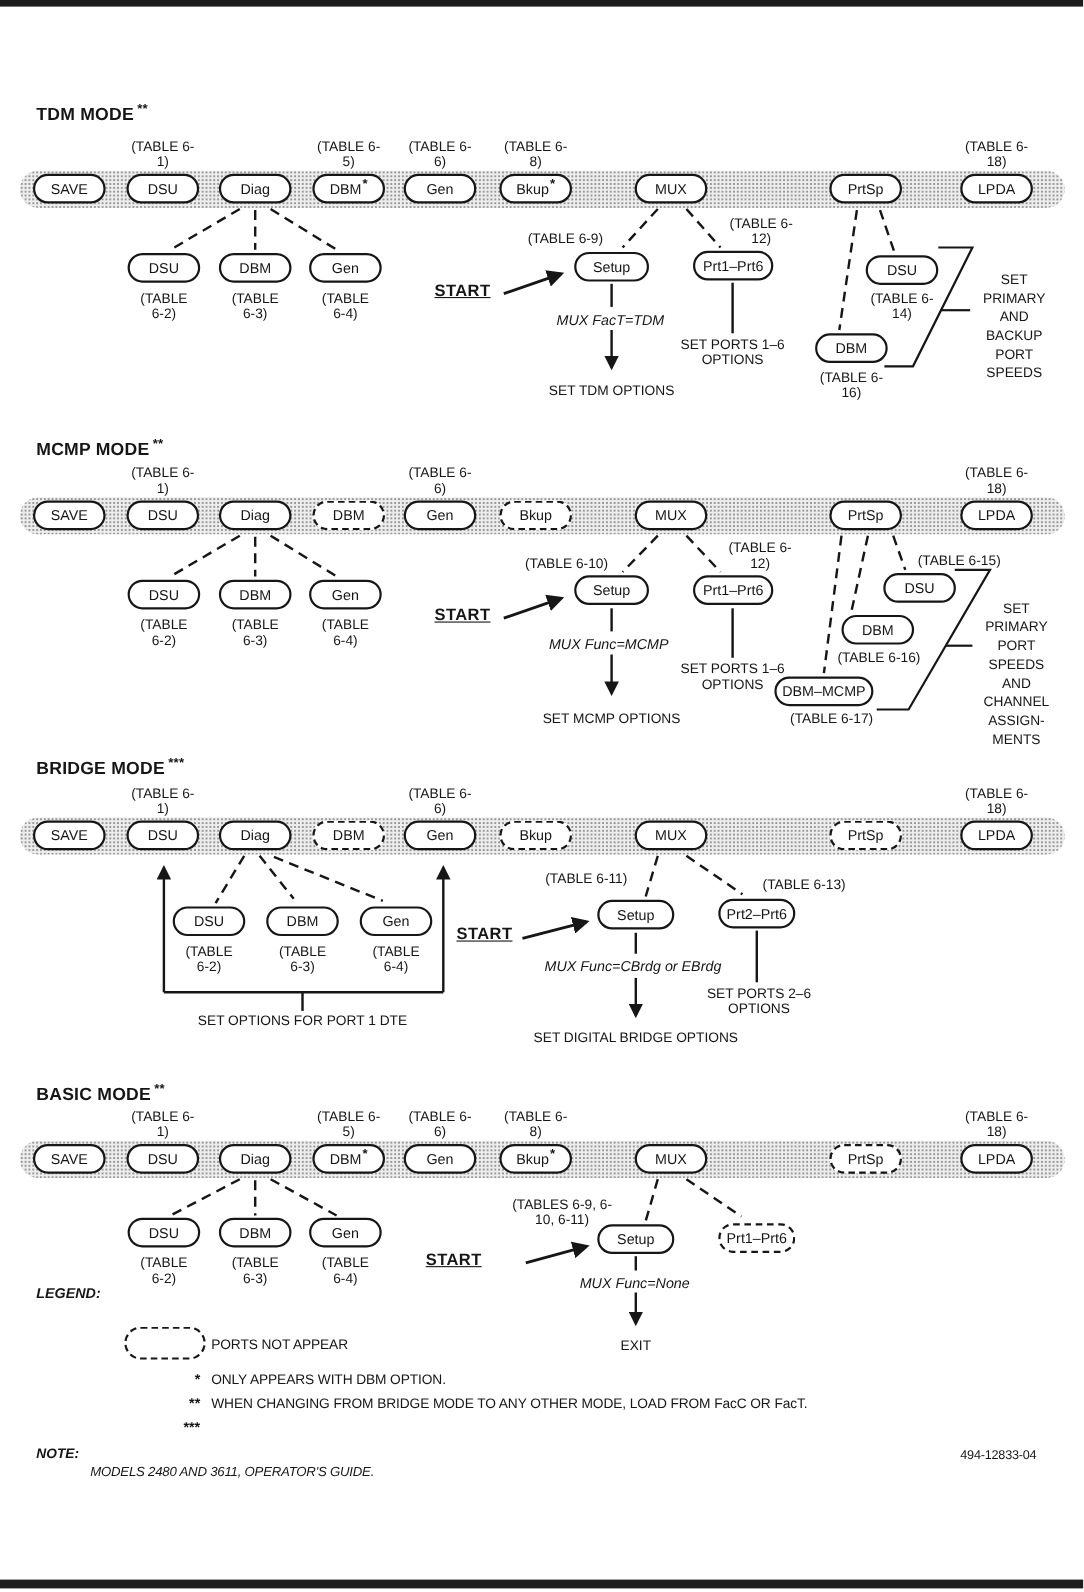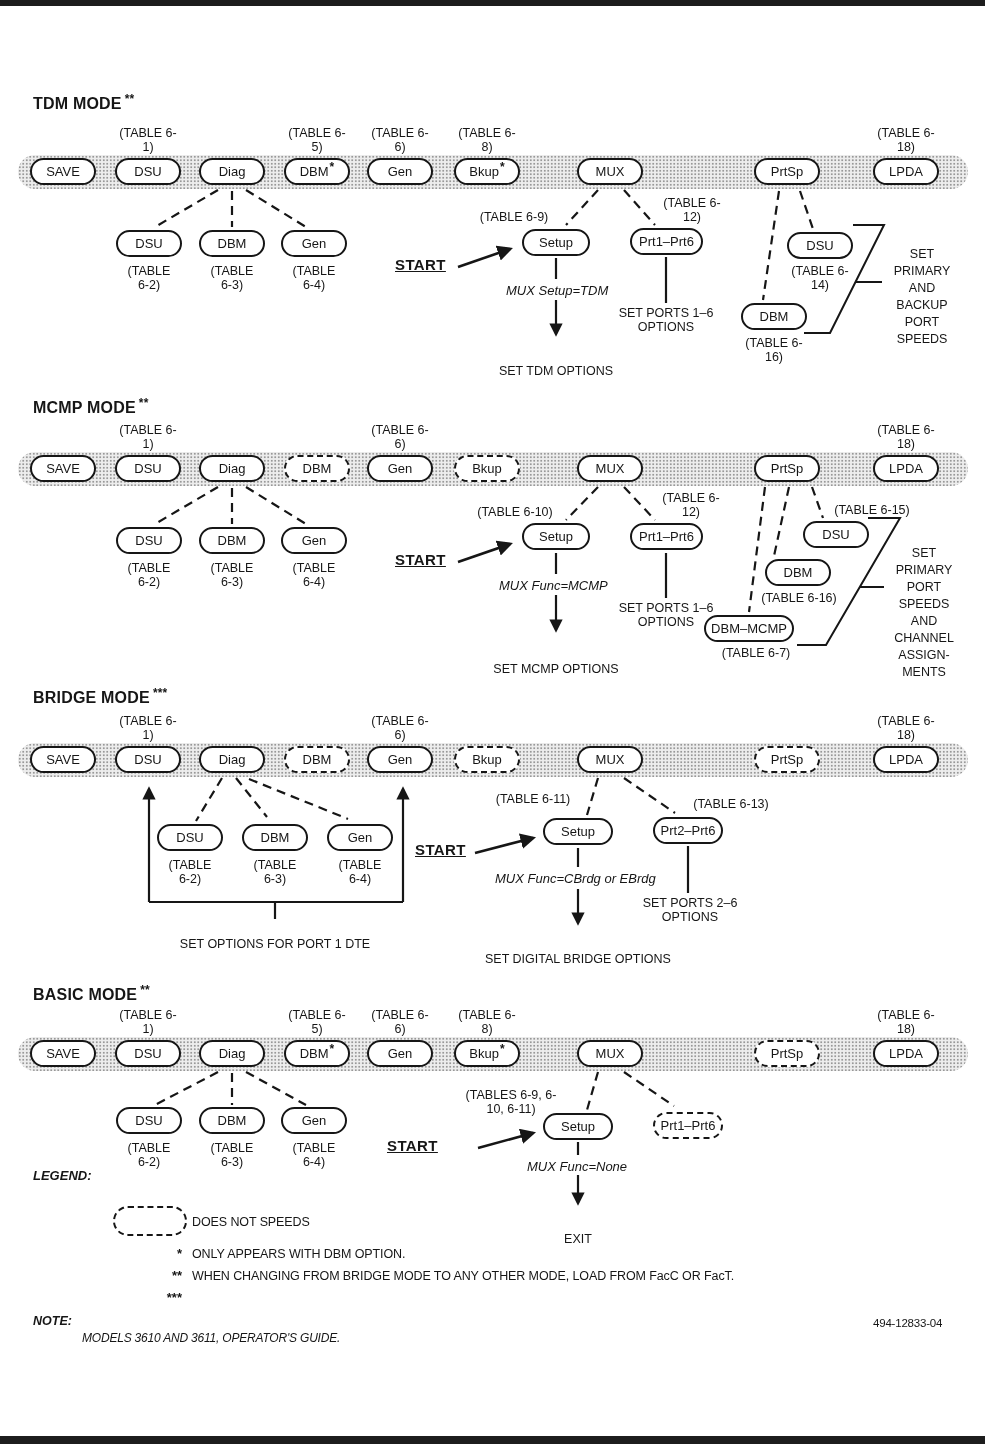--- a/index.html
+++ b/index.html
@@ -15,21 +15,21 @@
        border-radius:14px; display:flex; align-items:center; justify-content:center;
        font-size:13px; white-space:nowrap; }
   .p.dash { border-style:dashed; }
   .p sup { font-size:12px; font-weight:700; position:relative; top:-5px; margin-left:1px; }
   h2.sec { position:absolute; font-size:16px; font-weight:700; letter-spacing:0.2px; }
   h2.sec sup { font-size:12px; margin-left:3px; }
   .lbl { position:absolute; font-size:12.5px; line-height:14px; text-align:center; }
   .one { white-space:nowrap; }
   .cap { position:absolute; font-size:12.5px; line-height:14px; text-align:center; }
   .pre { white-space:pre-line; line-height:17px; }
-  .nw  { white-space:nowrap;margin-top:16px; }
+  .nw  { white-space:nowrap; }
   .mf  { position:absolute; font-size:13px; font-style:italic; white-space:nowrap; }
   .start { position:absolute; font-size:15px; font-weight:700; letter-spacing:0.4px;text-decoration:underline; }
   svg.wires { position:absolute; left:0; top:0; pointer-events:none; }
   .legend-lab { position:absolute; font-size:13px; font-weight:700; font-style:italic; }
   .fn-sym { position:absolute; width:30px; text-align:right; font-size:13px; font-weight:700; }
   .fn-text { position:absolute; font-size:12.5px; letter-spacing:-0.1px; white-space:nowrap; }
   .note-lab { position:absolute; font-size:12.5px; font-weight:700; font-style:italic; }
   .note-text { position:absolute; font-size:12px; letter-spacing:-0.2px; white-space:nowrap; }
   .note-text .it { font-style:italic; }
   .docnum { position:absolute; font-size:11.5px; letter-spacing:-0.2px; }
@@ -169,21 +169,21 @@
 
   <div class="start" style="left:395px;top:256px">START</div>
   <div class="lbl one" style="left:468px;top:210px;width:92px">(TABLE 6-9)</div>
   <div class="p" style="left:522px;top:229px;width:68px">
       <span>Setup</span>
     </div>
   <div class="lbl" style="left:663px;top:196px;width:58px">(TABLE 6-12)</div>
   <div class="p" style="left:630px;top:228px;width:73px">
       <span>Prt1–Prt6</span>
     </div>
-  <div class="mf" style="left:506px;top:283px">MUX Setup=TDM</div>
+  <div class="mf" style="left:506px;top:283px">MUX FacT=TDM</div>
   <div class="cap nw" style="left:496px;top:348px;width:120px">SET TDM OPTIONS</div>
   <div class="cap" style="left:616px;top:306px;width:100px">SET PORTS 1–6 OPTIONS</div>
 
   <div class="p" style="left:787px;top:232px">
       <span>DSU</span>
     </div>
   <div class="lbl" style="left:791px;top:264px;width:58px">(TABLE 6-14)</div>
   <div class="p" style="left:741px;top:303px">
       <span>DBM</span>
     </div>
@@ -260,21 +260,21 @@
   <div class="p" style="left:803px;top:521px">
       <span>DSU</span>
     </div>
   <div class="p" style="left:765px;top:559px">
       <span>DBM</span>
     </div>
   <div class="lbl one" style="left:753px;top:591px;width:92px">(TABLE 6-16)</div>
   <div class="p" style="left:704px;top:615px;width:90px">
       <span>DBM–MCMP</span>
     </div>
-  <div class="lbl one" style="left:710px;top:646px;width:92px">(TABLE 6-7)</div>
+  <div class="lbl one" style="left:710px;top:646px;width:92px">(TABLE 6-17)</div>
   <div class="cap pre" style="left:884px;top:545px;width:80px">SET
 PRIMARY
 PORT
 SPEEDS
 AND
 CHANNEL
 ASSIGN-
 MENTS</div>
 
   <h2 class="sec" style="left:33px;top:686px"><span>BRIDGE MODE</span><sup>***</sup></h2>
@@ -397,24 +397,24 @@
       <span>Setup</span>
     </div>
   <div class="p dash" style="left:653px;top:1112px;width:70px">
       <span>Prt1–Prt6</span>
     </div>
   <div class="mf" style="left:527px;top:1159px">MUX Func=None</div>
   <div class="cap nw" style="left:538px;top:1216px;width:80px">EXIT</div>
 
   <div class="legend-lab" style="left:33px;top:1168px">LEGEND:</div>
   <div class="p dash" style="left:113px;top:1206px;width:74px;height:30px;border-radius:15px"></div>
-  <div class="fn-text" style="left:192px;top:1215px">DOES NOT SPEEDS</div>
+  <div class="fn-text" style="left:192px;top:1215px">PORTS NOT APPEAR</div>
   <div class="fn-sym" style="left:152px;top:1246px">*</div>
   <div class="fn-text" style="left:192px;top:1247px">ONLY APPEARS WITH DBM OPTION.</div>
   <div class="fn-sym" style="left:152px;top:1268px">**</div>
   <div class="fn-text" style="left:192px;top:1269px">WHEN CHANGING FROM BRIDGE MODE TO ANY OTHER MODE, LOAD FROM FacC OR FacT.</div>
   <div class="fn-sym" style="left:152px;top:1290px">***</div>
 
   <div class="note-lab" style="left:33px;top:1314px">NOTE:</div>
-  <div class="note-text it" style="left:82px;top:1331px;font-style:italic">MODELS 3610 AND 3611, OPERATOR'S GUIDE.</div>
+  <div class="note-text it" style="left:82px;top:1331px;font-style:italic">MODELS 2480 AND 3611, OPERATOR'S GUIDE.</div>
   <div class="docnum" style="left:873px;top:1317px">494-12833-04</div>
 
 </div>
 
 </body></html>

